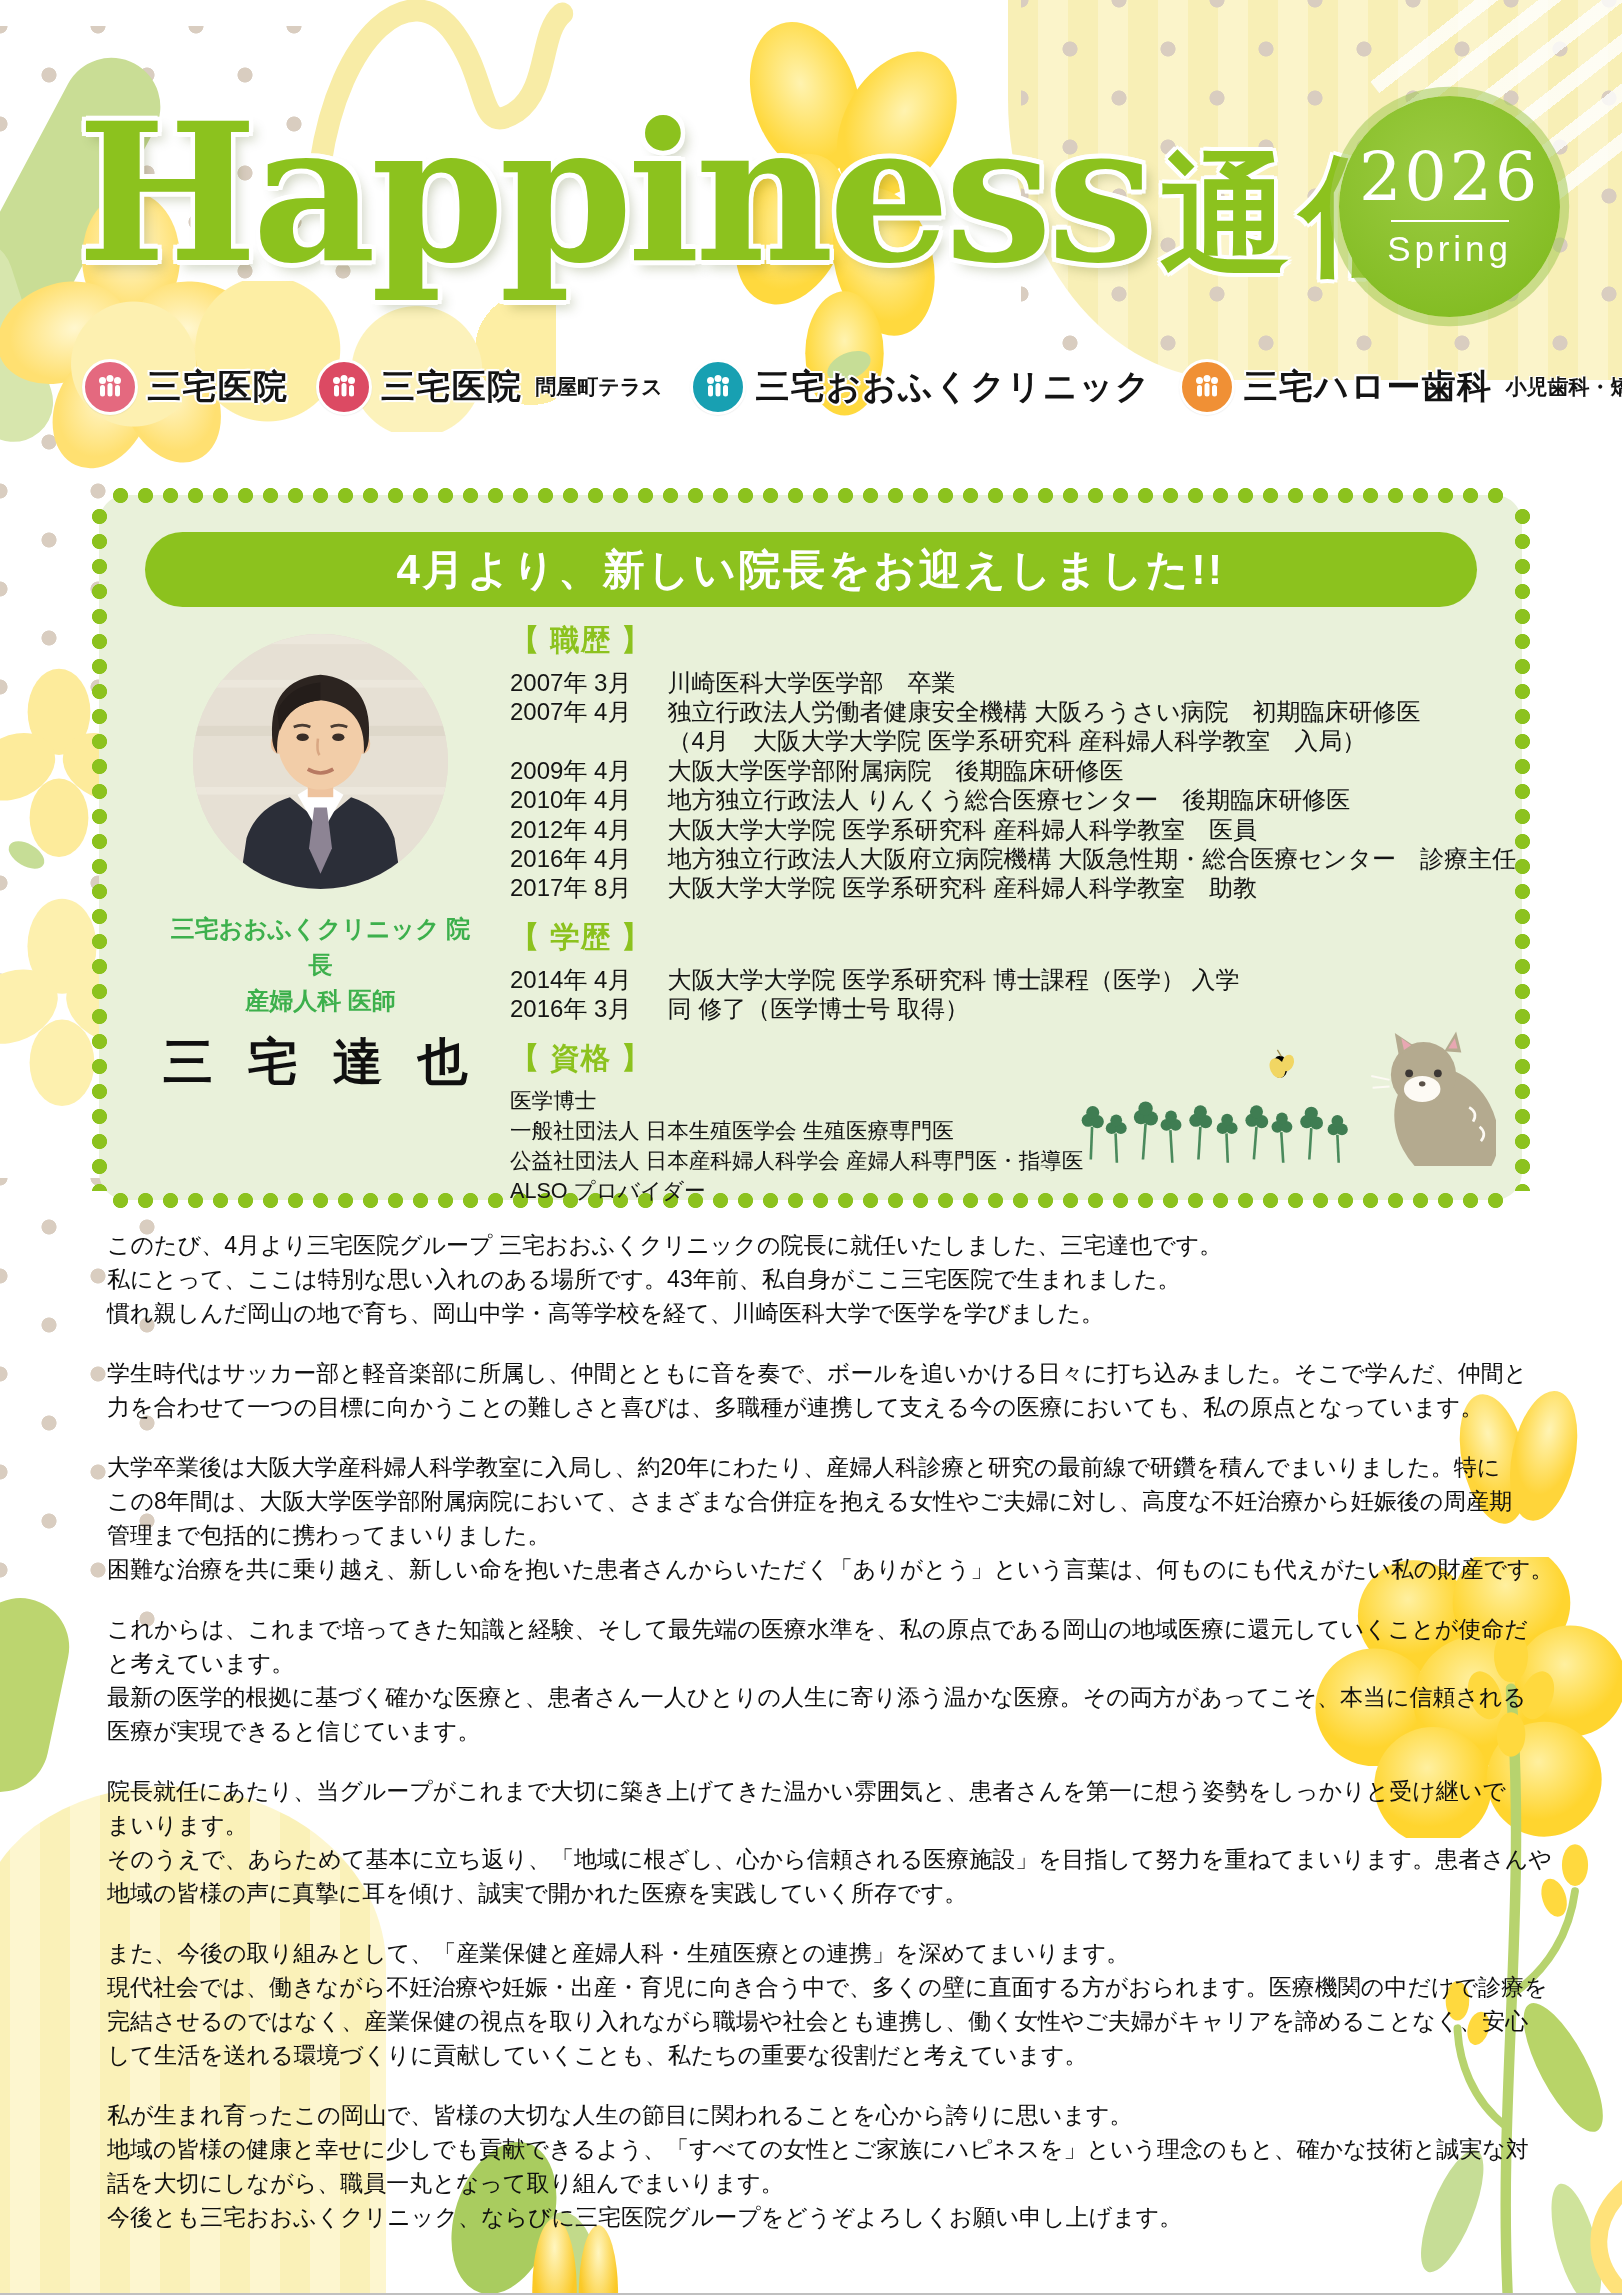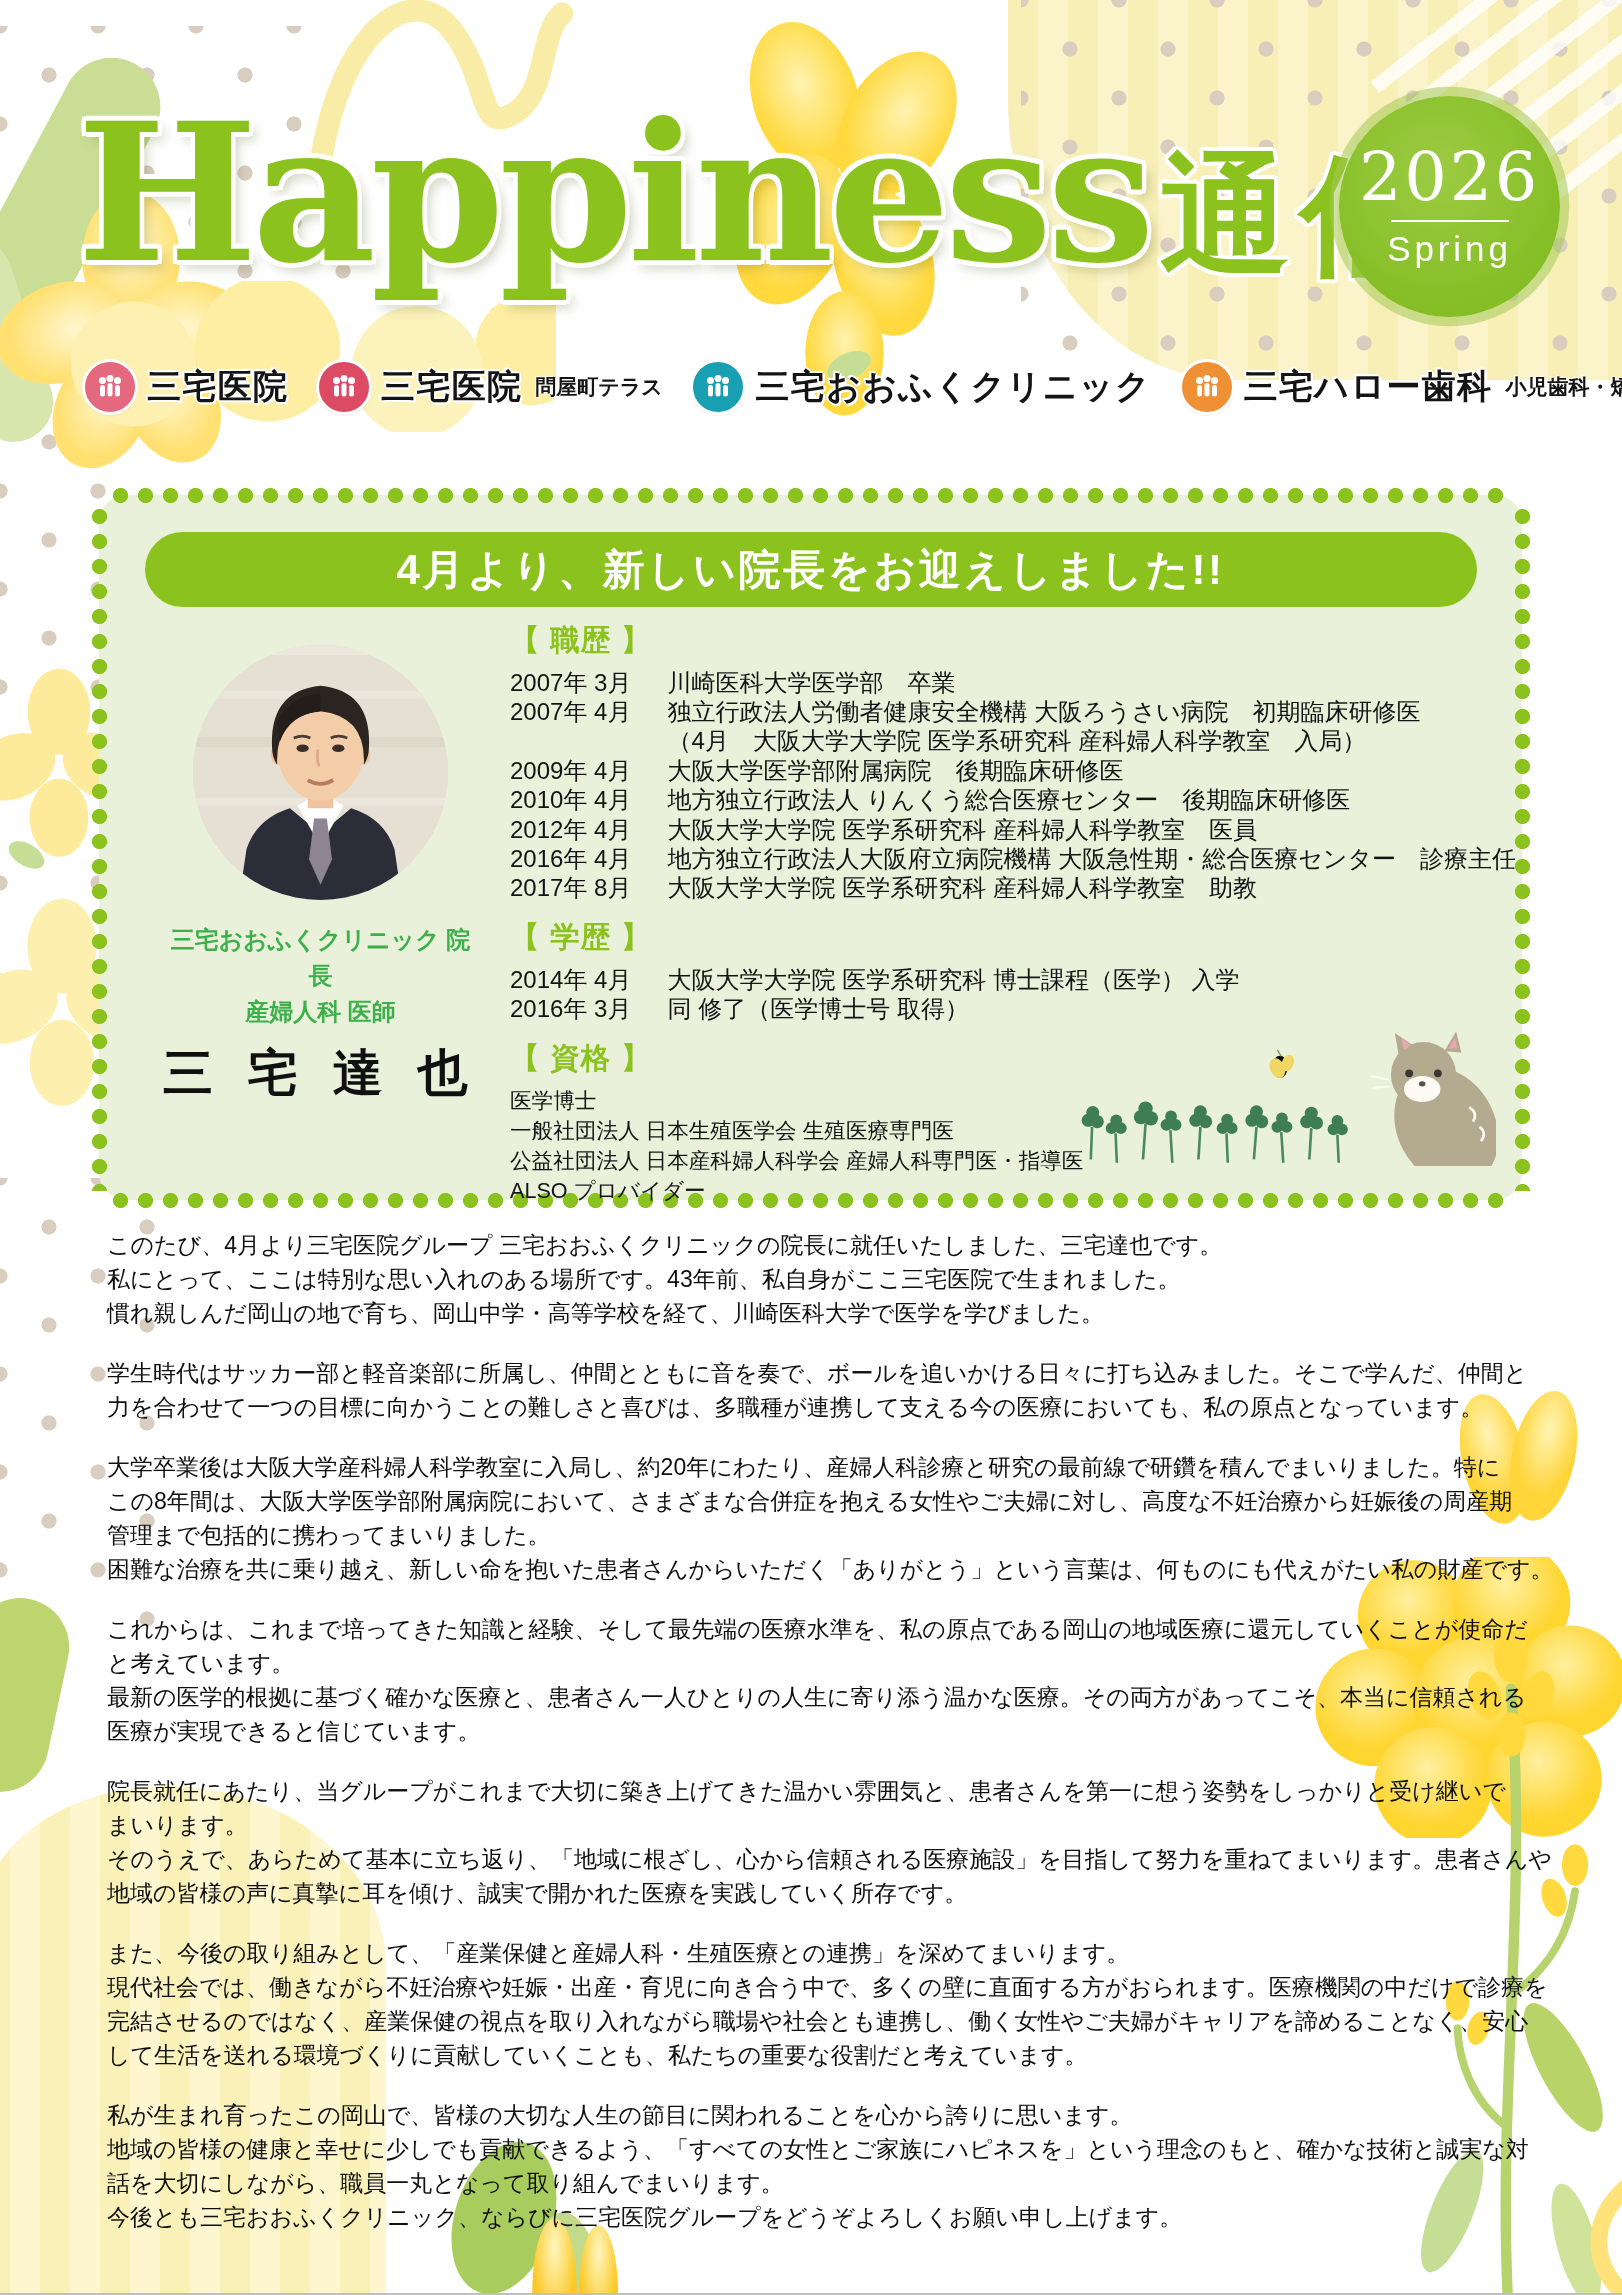--- a/index.html
+++ b/index.html
@@ -50,21 +50,21 @@
   .feature-bg{position:absolute;inset:0;background:#e9f1da;border-radius:27.5px;}
   .dotstrip{position:absolute;background-repeat:repeat-x;
       background-image:radial-gradient(circle,#8cc21e 7.2px,transparent 7.9px);background-size:25px 17px;height:17px;left:9.2px;right:9.2px;}
   .dotstrip.top{top:-8.5px;} .dotstrip.bottom{bottom:-8.5px;}
   .dotstrip-v{position:absolute;background-repeat:repeat-y;
       background-image:radial-gradient(circle,#8cc21e 7.2px,transparent 7.9px);background-size:17px 25px;width:17px;top:9.2px;bottom:9.2px;}
   .dotstrip-v.left{left:-8.5px;} .dotstrip-v.right{right:-8.5px;}
   .banner{position:relative;margin:37px auto 0;width:1332px;height:75px;background:#8cc21e;border-radius:39px;
       display:flex;align-items:center;justify-content:center;}
   .banner-text{font-size:42px;font-weight:900;color:#ffffff;letter-spacing:2.6px;}
-  .profile{position:absolute;left:62px;top:150px;width:319px;text-align:center;}
+  .profile{position:absolute;left:62px;top:139px;width:319px;text-align:center;}
   .photo{width:255px;height:255px;border-radius:50%;overflow:hidden;margin:0 auto;background:#e4ded2;}
   .photo svg{width:100%;height:100%;display:block;}
   .role{margin-top:22px;color:#3db04c;font-size:24px;font-weight:700;line-height:1.5;}
   .doctor-name{margin-top:10px;font-size:50px;font-weight:900;color:#101010;letter-spacing:10.5px;}
   .resume{position:absolute;left:411px;top:126px;right:26px;}
   .rhead{color:#8cc21e;font-size:29.4px;font-weight:900;margin:15.7px 0 6.5px;letter-spacing:1.3px;}
   .rhead.first{margin-top:0;}
   .rrow{display:flex;font-size:24px;line-height:29.4px;color:#141414;white-space:nowrap;}
   .rdate{width:134px;flex:none;}
   .rtext{margin-left:23.6px;}

